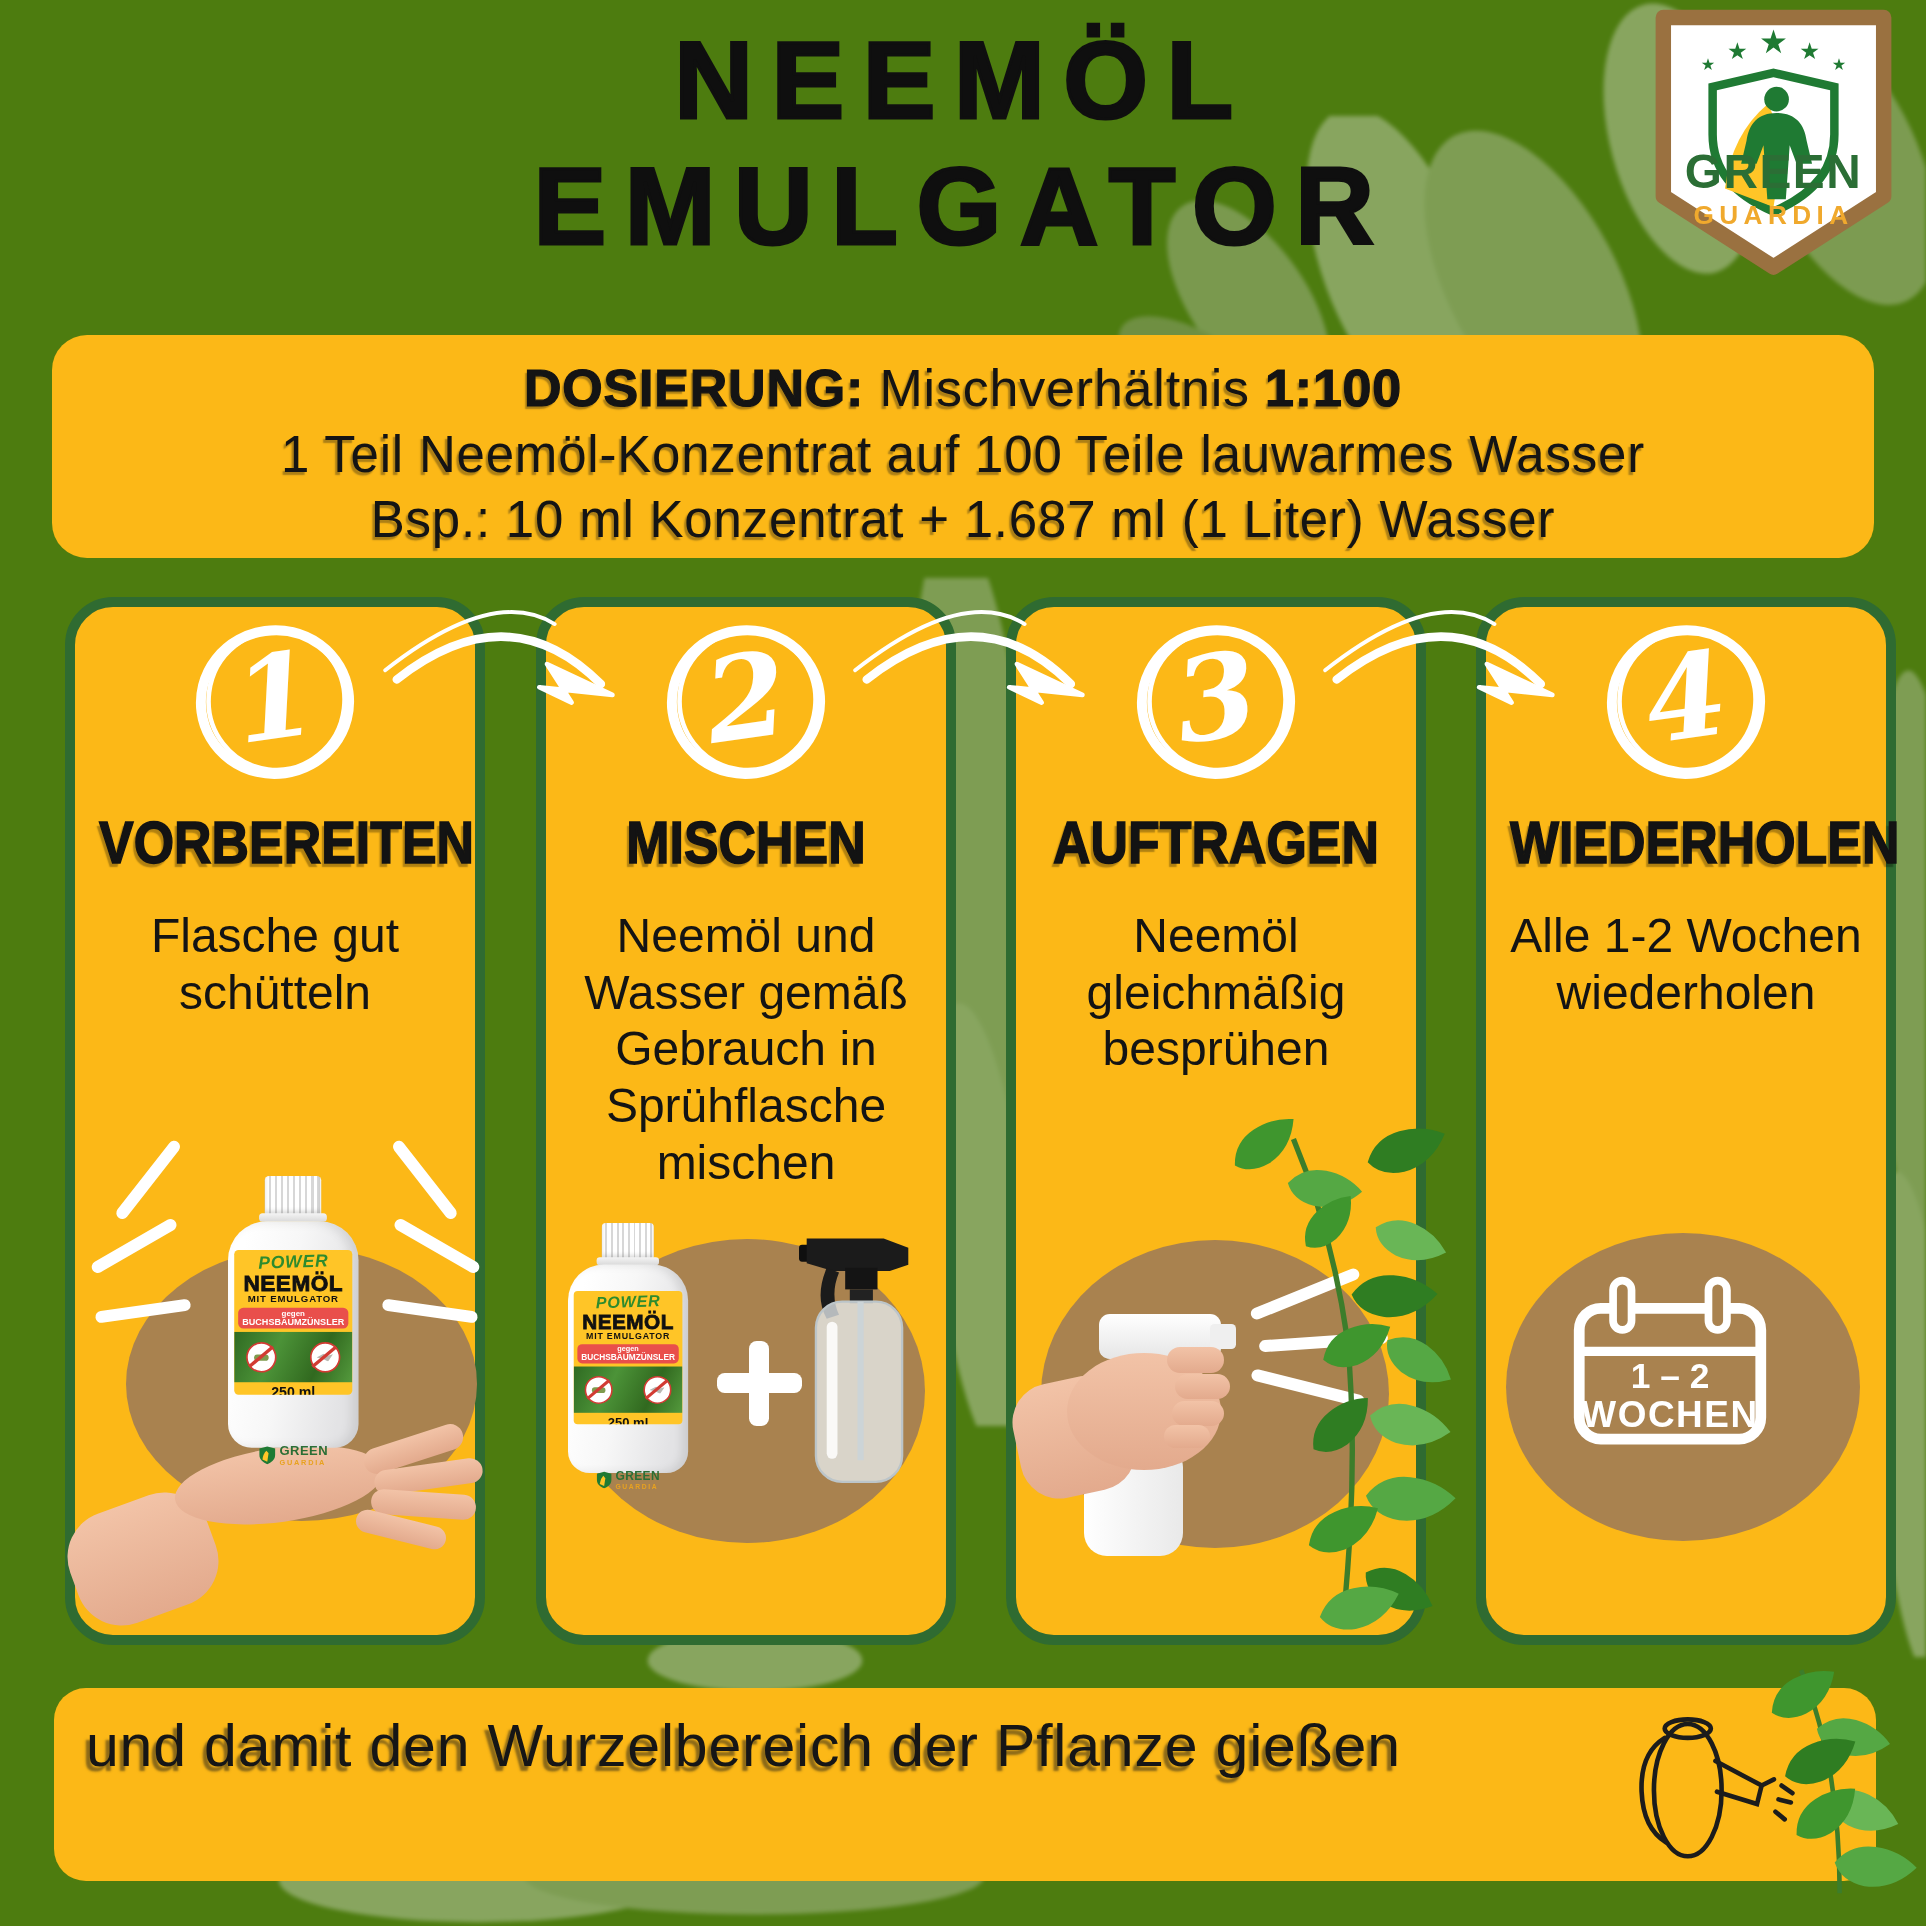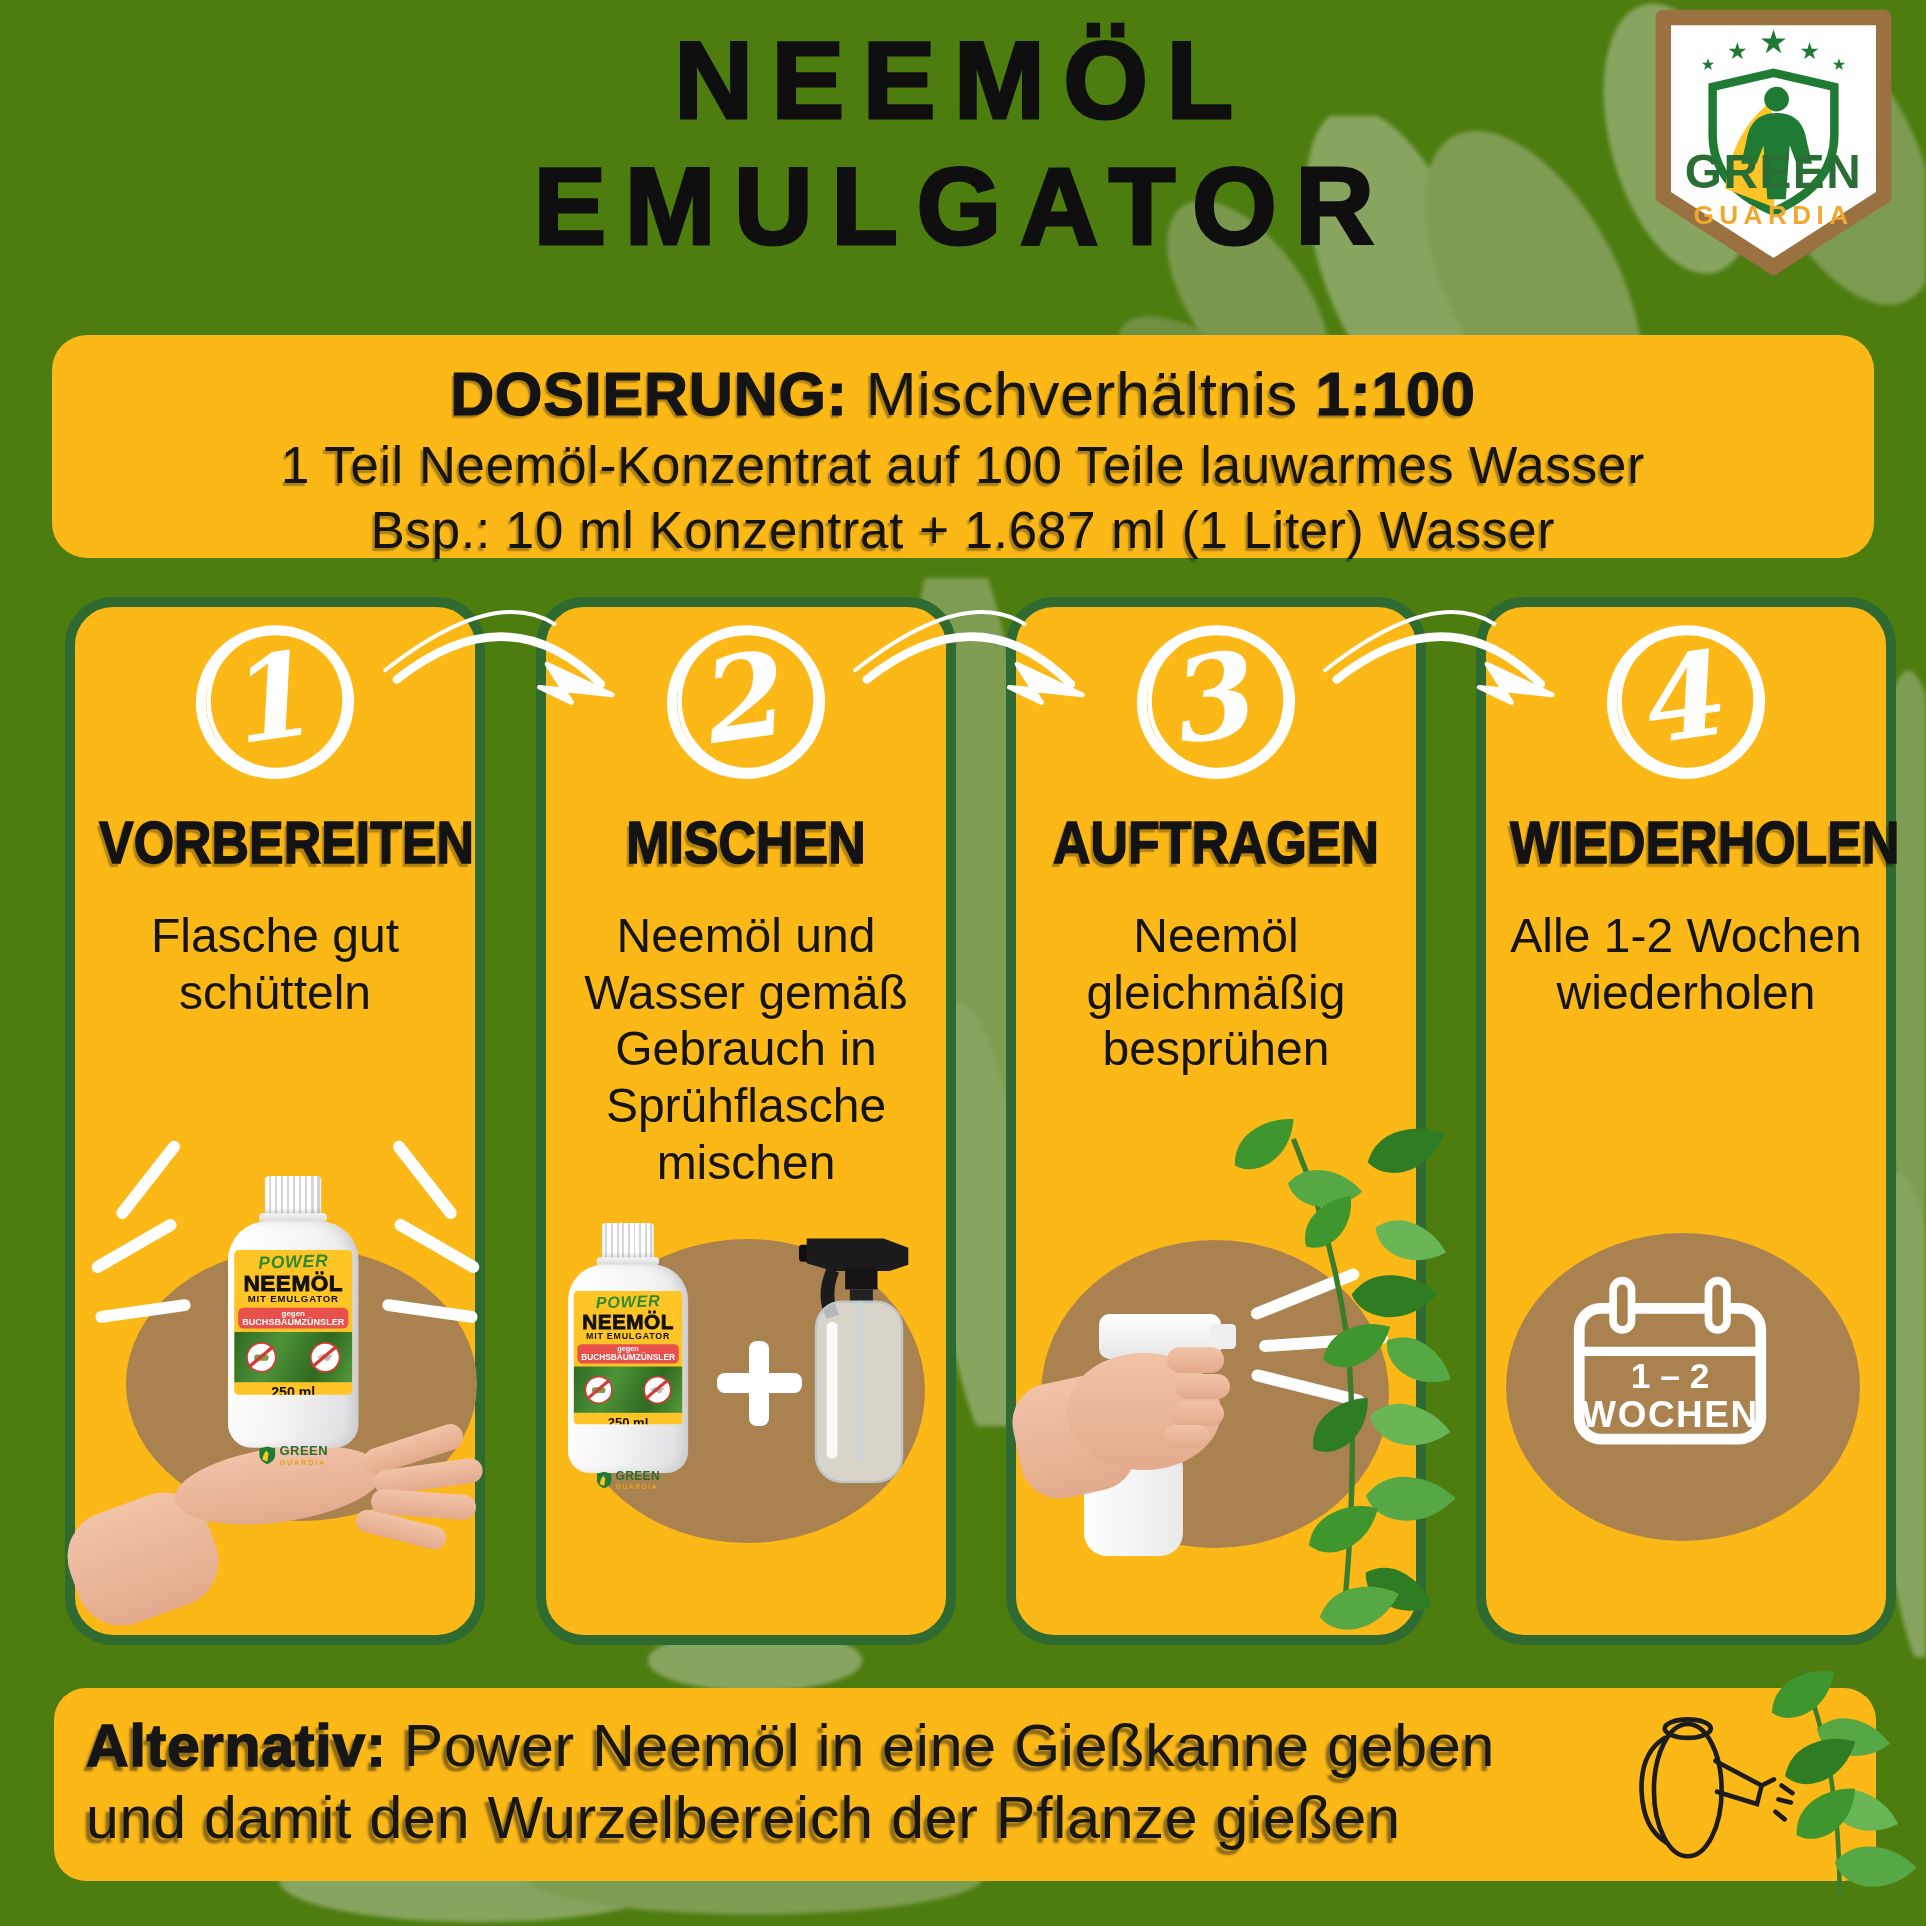--- a/index.html
+++ b/index.html
@@ -15,21 +15,21 @@
                 color:#0f0f0f;-webkit-text-stroke:3.1px #0f0f0f;}
 
   
   .logo{position:absolute;left:1651px;top:4.6px;width:245px;height:273px;z-index:3;}
 
   
   .dosage{position:absolute;left:52px;top:335px;width:1822px;height:223px;background:#FCB817;
           border-radius:35px;text-align:center;z-index:2;padding-top:20px;box-sizing:border-box;}
   .dosage .dline{font-size:51px;line-height:1.28;letter-spacing:0.8px;
                  text-shadow:-2.3px 3.1px 1.5px rgba(20,20,20,.35);}
-  .dosage .dline1{font-size:61px;}
+  .dosage .dline1{font-size:52px;}
   .dbold{font-weight:700;-webkit-text-stroke:1.2px #141414;}
 
   
   .card{position:absolute;top:597px;width:420px;height:1048px;background:#FCB817;
         border:10px solid #2F6B31;border-radius:48px;box-sizing:border-box;z-index:1;}
   .card1{left:65px;}.card2{left:536px;}.card3{left:1006px;}.card4{left:1476px;}
 
   .numwrap{position:absolute;left:50%;top:14px;transform:translateX(-50%);width:170px;height:166px;}
   .numwrap svg{position:absolute;left:0;top:0;}
   .num{position:absolute;left:0;top:7.7px;width:100%;text-align:center;
@@ -371,23 +371,20 @@
       <polygon points="1405,902 1320,862 1352,912 1310,892" fill="#fff" stroke="#fff" stroke-width="6" stroke-linejoin="round"></polygon>
     </g>
     <g stroke="#fff" fill="none" stroke-linecap="round">
       <path d="M1735,882 Q1880,768 2000,888" stroke-width="11"></path>
       <path d="M1720,870 Q1860,760 1940,810" stroke-width="5"></path>
       <polygon points="2015,902 1930,862 1962,912 1920,892" fill="#fff" stroke="#fff" stroke-width="6" stroke-linejoin="round"></polygon>
     </g>
   </svg>
 
   <div class="altbox">
-    <div class="alt-line">
-      <span class="abold">Alternativ:</span><span> Power Neemöl in eine Gießkanne geben</span>
-    </div>
     <div class="alt-line">und damit den Wurzelbereich der Pflanze gießen</div>
 
     <svg style="position:absolute;left:1563px;top:10.8px;" width="200" height="170" viewBox="0 0 260 220">
       <g fill="none" stroke="#1c1c1c" stroke-width="6" stroke-linecap="round">
         <ellipse cx="92" cy="118" rx="44" ry="86"></ellipse>
         <ellipse cx="92" cy="38" rx="30" ry="12"></ellipse>
         <path d="M62,50 Q30,70 32,120 Q34,168 64,186"></path>
         <path d="M128,80 L188,112 L182,136 L130,120"></path>
         <path d="M188,112 L204,104"></path>
         <path d="M214,112 l14,10 M210,130 l16,4 M206,146 l12,10"></path>

